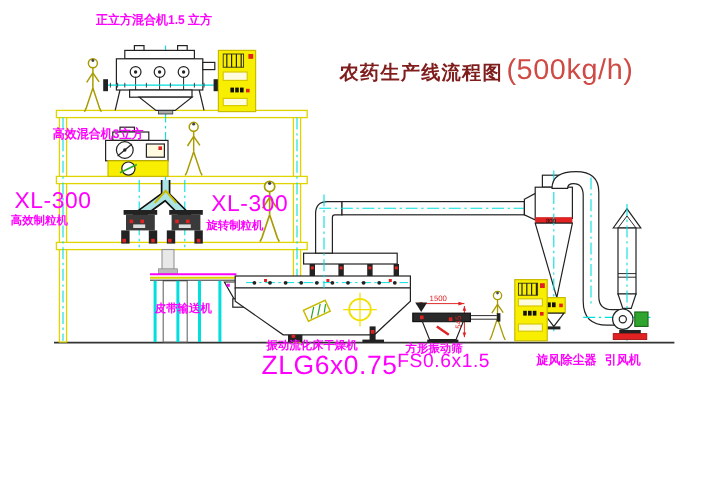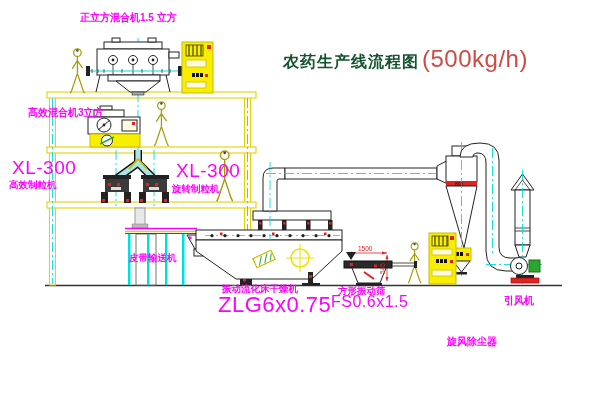--- a/index.html
+++ b/index.html
@@ -5,21 +5,21 @@
   html,body{margin:0;padding:0;background:#fff;}
   .canvas{position:relative;width:600px;height:403px;background:#ffffff;overflow:hidden;
           font-family:"Liberation Sans",sans-serif;}
   svg{position:absolute;left:0;top:0;}
   .lbl{position:absolute;color:#ff00ff;white-space:nowrap;line-height:1;
        font-family:"Liberation Sans",sans-serif;}
   .lbl.small{font-size:10px;font-weight:bold;transform:scaleY(1.05);}
   .lbl.tiny{font-size:9.5px;font-weight:bold;}
   .lbl.model{font-size:19px;font-weight:normal;letter-spacing:0.5px;}
   .title-wrap{position:absolute;left:283px;top:45px;display:flex;align-items:baseline;gap:3px;}
-  .title-cn{font-size:16px;font-weight:bold;color:#14532d;letter-spacing:1px;}
+  .title-cn{font-size:16px;font-weight:bold;color:#7f1d1d;letter-spacing:1px;}
   .title-cap{font-size:24px;font-weight:normal;color:#cf4a44;letter-spacing:0.5px;text-align:center;}
 </style>
 </head>
 <body>
 
 <div class="canvas">
 
 <svg width="600" height="403" viewBox="0 0 600 403">
   <defs>
     <g id="person" stroke="#a89a00" stroke-width="1.3" fill="none">
@@ -313,32 +313,32 @@
     <text x="455" y="185.8" font-size="5" fill="#111">800</text>
   </g>
 </svg>
 
 <div class="title-wrap">
   <span class="title-cn">农药生产线流程图</span>
   <span class="title-cap">(500kg/h)</span>
 </div>
 
 <span class="lbl small" style="left:80px;top:13px;text-align:center;">正立方混合机1.5 立方</span>
-<span class="lbl small" style="left:28px;top:108px;">高效混合机3立方</span>
+<span class="lbl small" style="left:44px;top:108px;">高效混合机3立方</span>
 
 <span class="lbl model" style="left:12px;top:158px;">XL-300</span>
 <span class="lbl tiny" style="left:9px;top:180px;">高效制粒机</span>
 
 <span class="lbl model" style="left:176px;top:161px;">XL-300</span>
 <span class="lbl tiny" style="left:172px;top:184px;">旋转制粒机</span>
 
 <span class="lbl tiny" style="left:129px;top:209px;margin-top:44px;">皮带输送机</span>
 
 <span class="lbl tiny" style="left:222px;top:284px;">振动流化床干燥机</span>
 <span class="lbl model" style="left:218px;top:294px;font-size:22px;">ZLG6x0.75</span>
 
 <span class="lbl tiny" style="left:338px;top:286px;">方形振动筛</span>
 <span class="lbl model" style="left:331px;top:294px;font-size:16px;">FS0.6x1.5</span>
 
-<span class="lbl small" style="left:447px;top:296px;margin-top:41px;">旋风除尘器</span>
+<span class="lbl small" style="left:447px;top:296px;">旋风除尘器</span>
 <span class="lbl small" style="left:504px;top:296px;">引风机</span>
 
 </div>
 
 </body></html>

